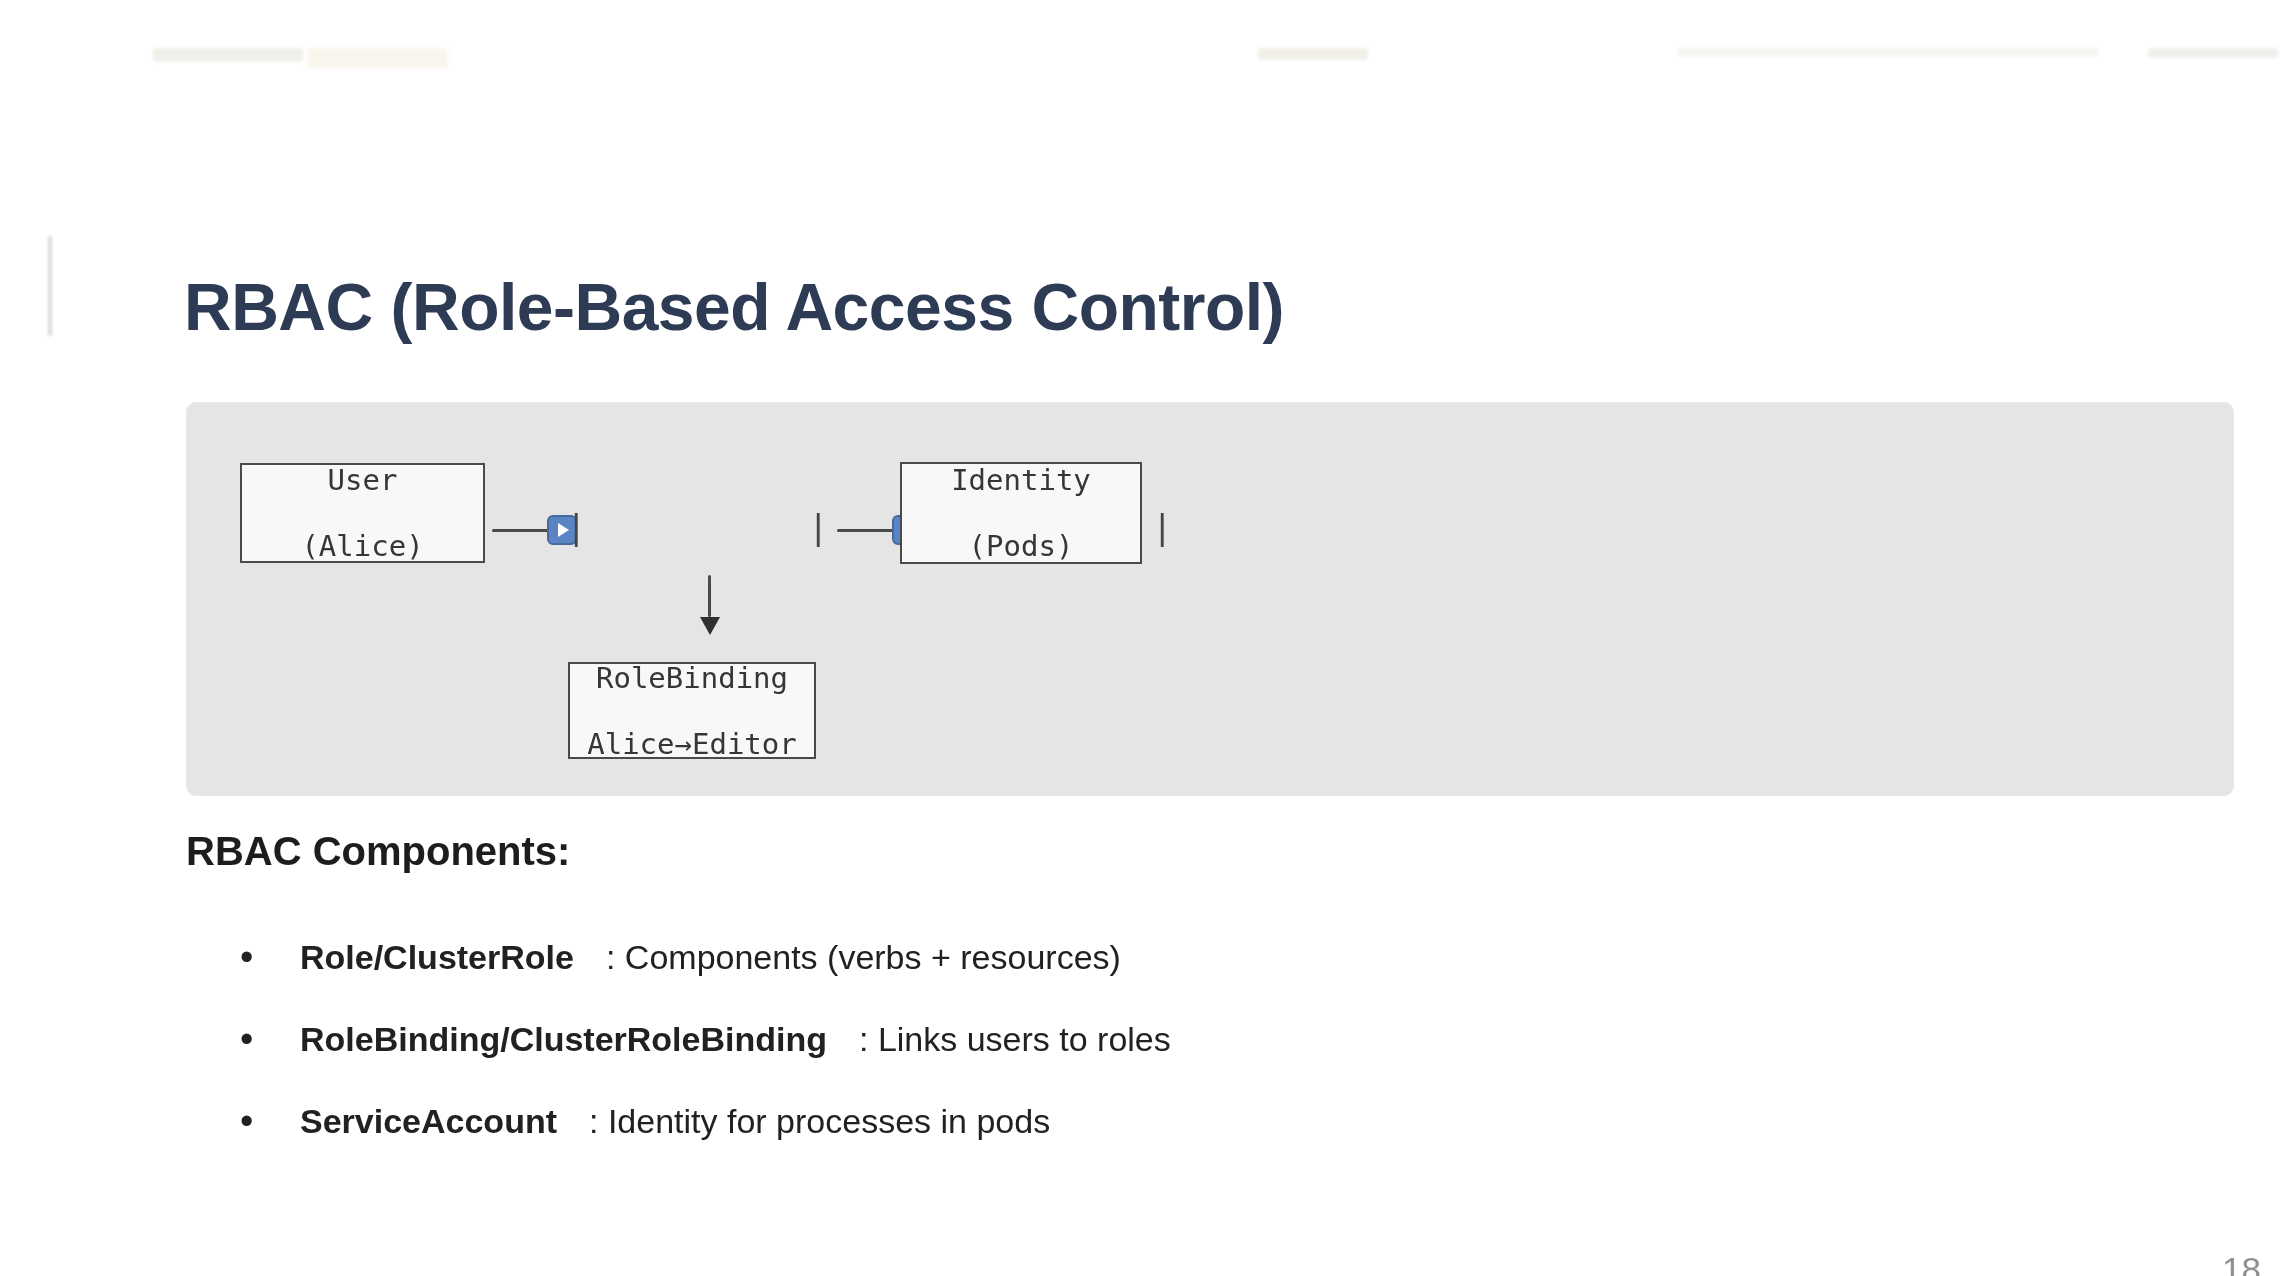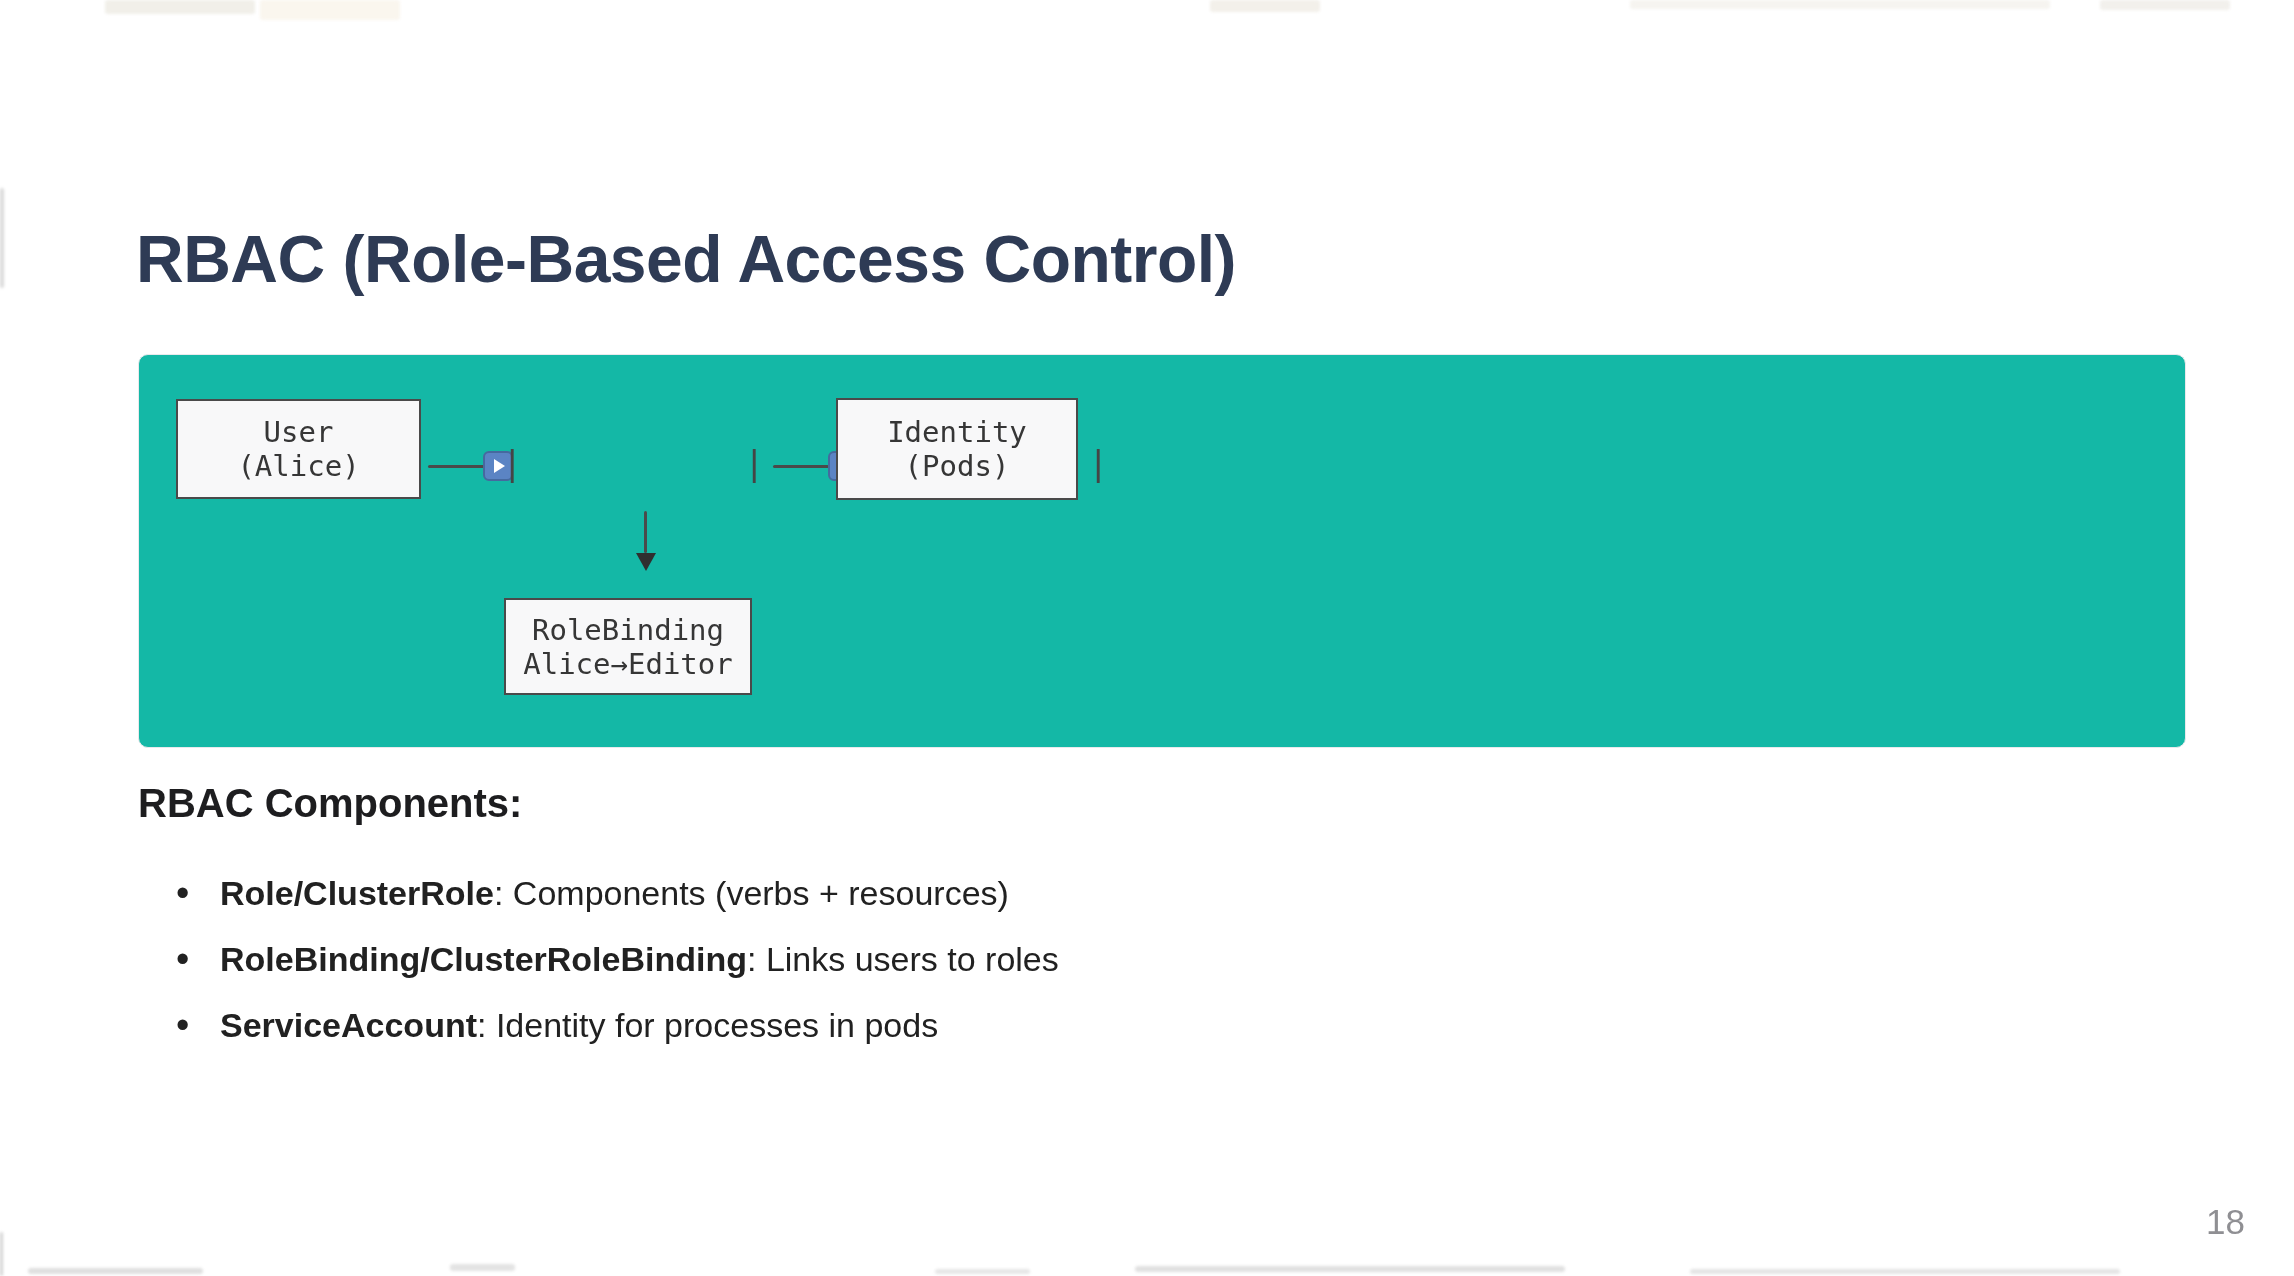--- a/index.html
+++ b/index.html
@@ -1,15 +1,15 @@
 <!DOCTYPE html>
 <html><head>
 <meta charset="utf-8">
 <style>
-  * { box-sizing: border-box; margin: 0; padding: 0; }
+  * { box-sizing: border-box; margin: 16px; padding: 0; }
   html, body { width: 2294px; height: 1276px; }
   body {
     position: relative;
     width: 2294px; height: 1276px;
     background: #ffffff;
     overflow: hidden;
     font-family: "Liberation Sans", sans-serif;
   }
 
   
@@ -18,21 +18,21 @@
     font-size: 66px; line-height: 66px; font-weight: 700;
     letter-spacing: -0.5px;
     color: #2e3b55;
     white-space: nowrap;
   }
 
   
   .panel {
     position: absolute; left: 138px; top: 354px;
     width: 2048px; height: 394px;
-    background: #14b8a6;
+    background: #e5e5e5;
     border: 1px solid #e9e9ec;
     border-radius: 10px;
   }
   .dbox {
     position: absolute;
     border: 2px solid #4a4a4a;
     background: #f8f8f9;
     display: flex; flex-direction: column;
     align-items: center; justify-content: center;
     font-family: "DejaVu Sans Mono", "Liberation Mono", monospace;

